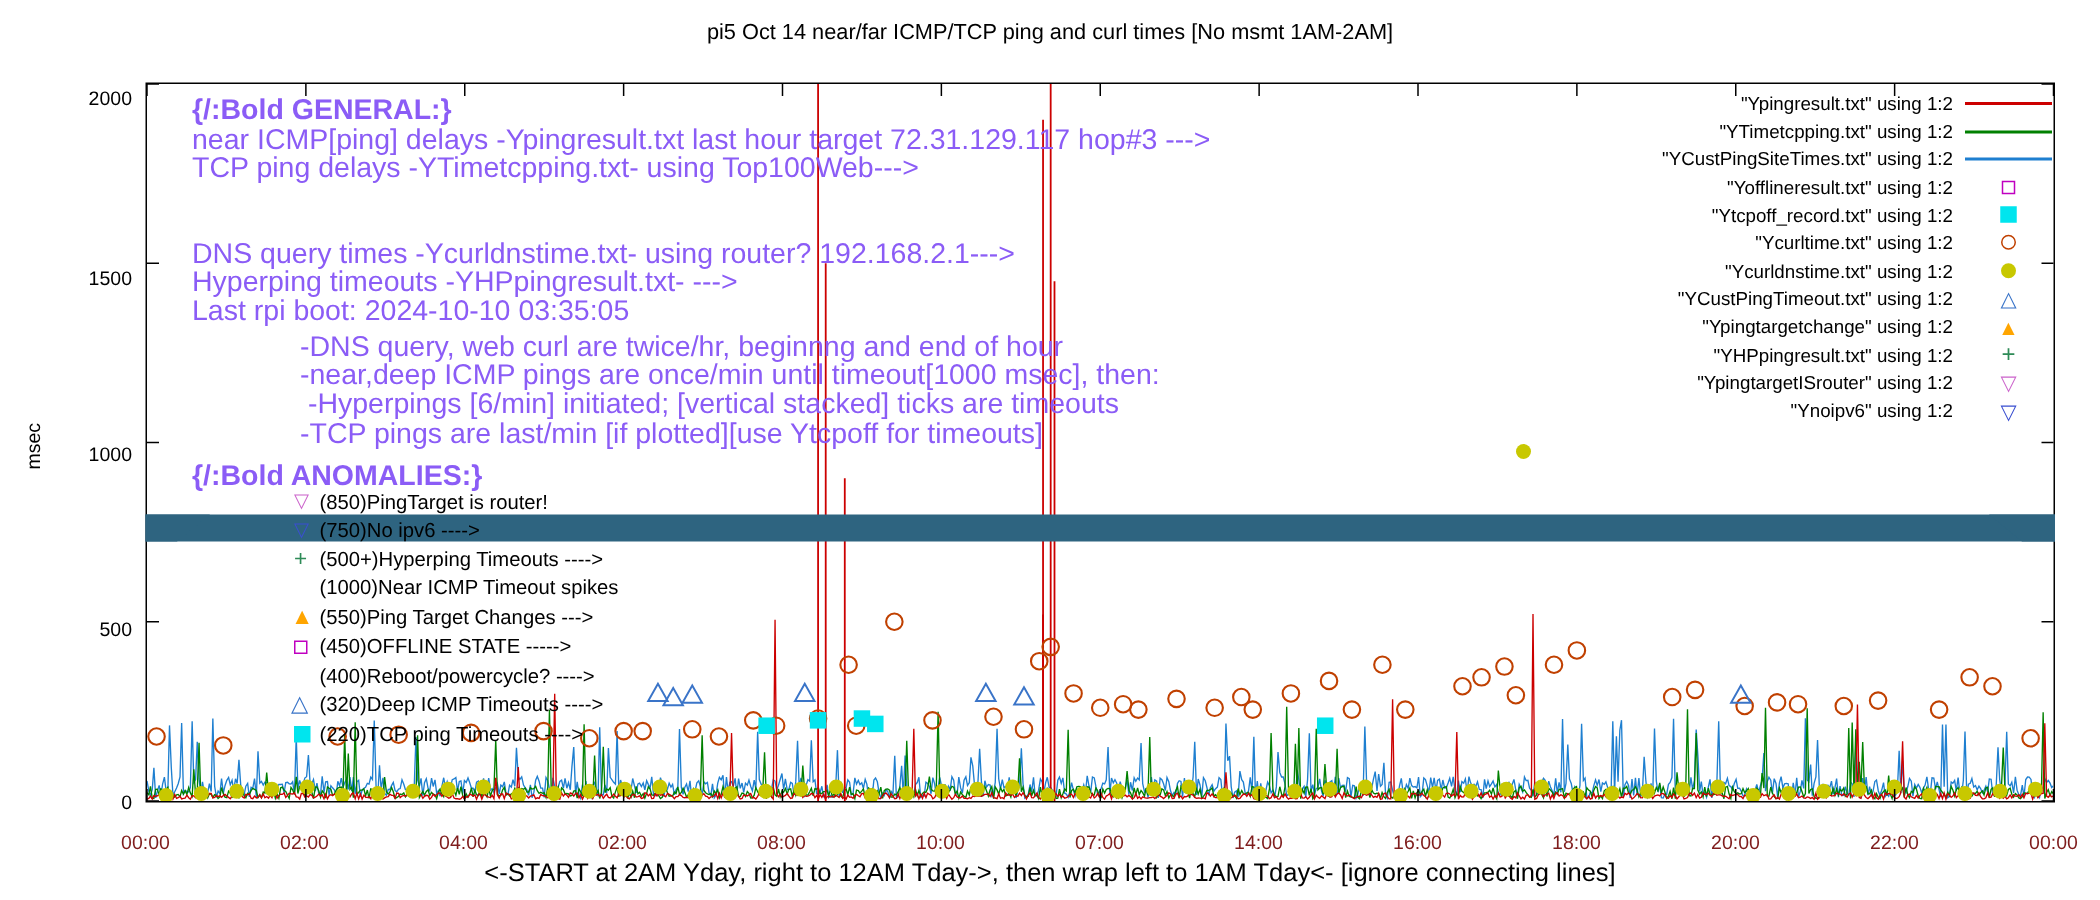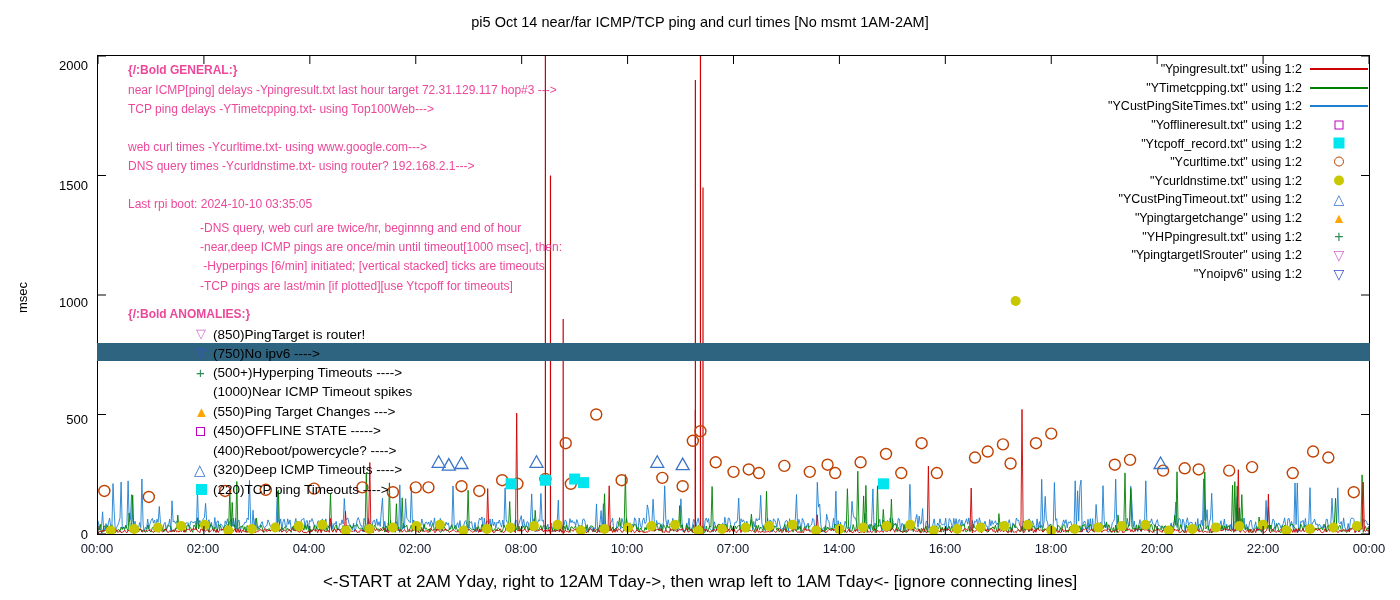--- a/index.html
+++ b/index.html
@@ -20,32 +20,32 @@
   .frame{
     position:absolute;left:97px;top:55px;width:1273px;height:480px;
     border:1px solid #000;box-sizing:border-box;background:#fff;
   }
   svg.layer{position:absolute;left:0;top:0;width:1400px;height:600px;pointer-events:none;}
   
   .ytick{
     position:absolute;width:60px;text-align:right;font-size:13px;color:#000;
   }
   .xtick{
-    position:absolute;width:70px;text-align:center;font-size:13px;color:#0f172a;
+    position:absolute;width:70px;text-align:center;font-size:13px;color:#7f1d1d;margin-top:13px;
   }
   #ylabel{
     position:absolute;left:-18px;top:290px;width:80px;text-align:center;
     font-size:13px;transform:rotate(-90deg);transform-origin:50% 50%;
   }
   #xlabel{
     position:absolute;left:0;top:572px;width:1400px;text-align:center;font-size:17px;
   }
   
   .note{
-    position:absolute;font-size:12px;color:#ec4899;white-space:pre;
+    position:absolute;font-size:19px;color:#8b5cf6;white-space:pre;
   }
   .note.bold{font-weight:bold;}
   
   .legend{
     position:absolute;right:32px;top:60px;width:330px;
     font-size:12.5px;
   }
   .legend-row{
     display:flex;align-items:center;justify-content:flex-end;height:18.6px;
   }
@@ -295,22 +295,22 @@
 
   <div class="banner"></div>
   <svg class="layer">
     <polygon points="97,343 140,343 118,361 97,361" fill="#2e6480"></polygon>
     <polygon points="1370,343 1370,361 1348,361 1326,343" fill="#2e6480"></polygon>
   </svg>
 
   <div class="note bold" style="left:128px;top:63px;">{/:Bold GENERAL:}</div>
   <div class="note" style="left:128px;top:83px;">near ICMP[ping] delays -Ypingresult.txt last hour target 72.31.129.117 hop#3 ---&gt;</div>
   <div class="note" style="left:128px;top:102px;">TCP ping delays -YTimetcpping.txt- using Top100Web---&gt;</div>
-  <div class="note" style="left:128px;top:140px;">web curl times -Ycurltime.txt- using www.google.com---&gt;</div>
   <div class="note" style="left:128px;top:159px;">DNS query times -Ycurldnstime.txt- using router? 192.168.2.1---&gt;</div>
+  <div class="note" style="left:128px;top:178px;">Hyperping timeouts -YHPpingresult.txt- ---&gt;</div>
   <div class="note" style="left:128px;top:197px;">Last rpi boot: 2024-10-10 03:35:05</div>
 
   <div class="note" style="left:200px;top:221px;">-DNS query, web curl are twice/hr, beginnng and end of hour</div>
   <div class="note" style="left:200px;top:240px;">-near,deep ICMP pings are once/min until timeout[1000 msec], then:</div>
   <div class="note" style="left:200px;top:259px;"> -Hyperpings [6/min] initiated; [vertical stacked] ticks are timeouts</div>
   <div class="note" style="left:200px;top:279px;">-TCP pings are last/min [if plotted][use Ytcpoff for timeouts]</div>
 
   <div class="note bold" style="left:128px;top:307px;">{/:Bold ANOMALIES:}</div>
 
   <div class="anom-sym" style="left:196px;top:327px;color:#cc66cc;">▽</div>

